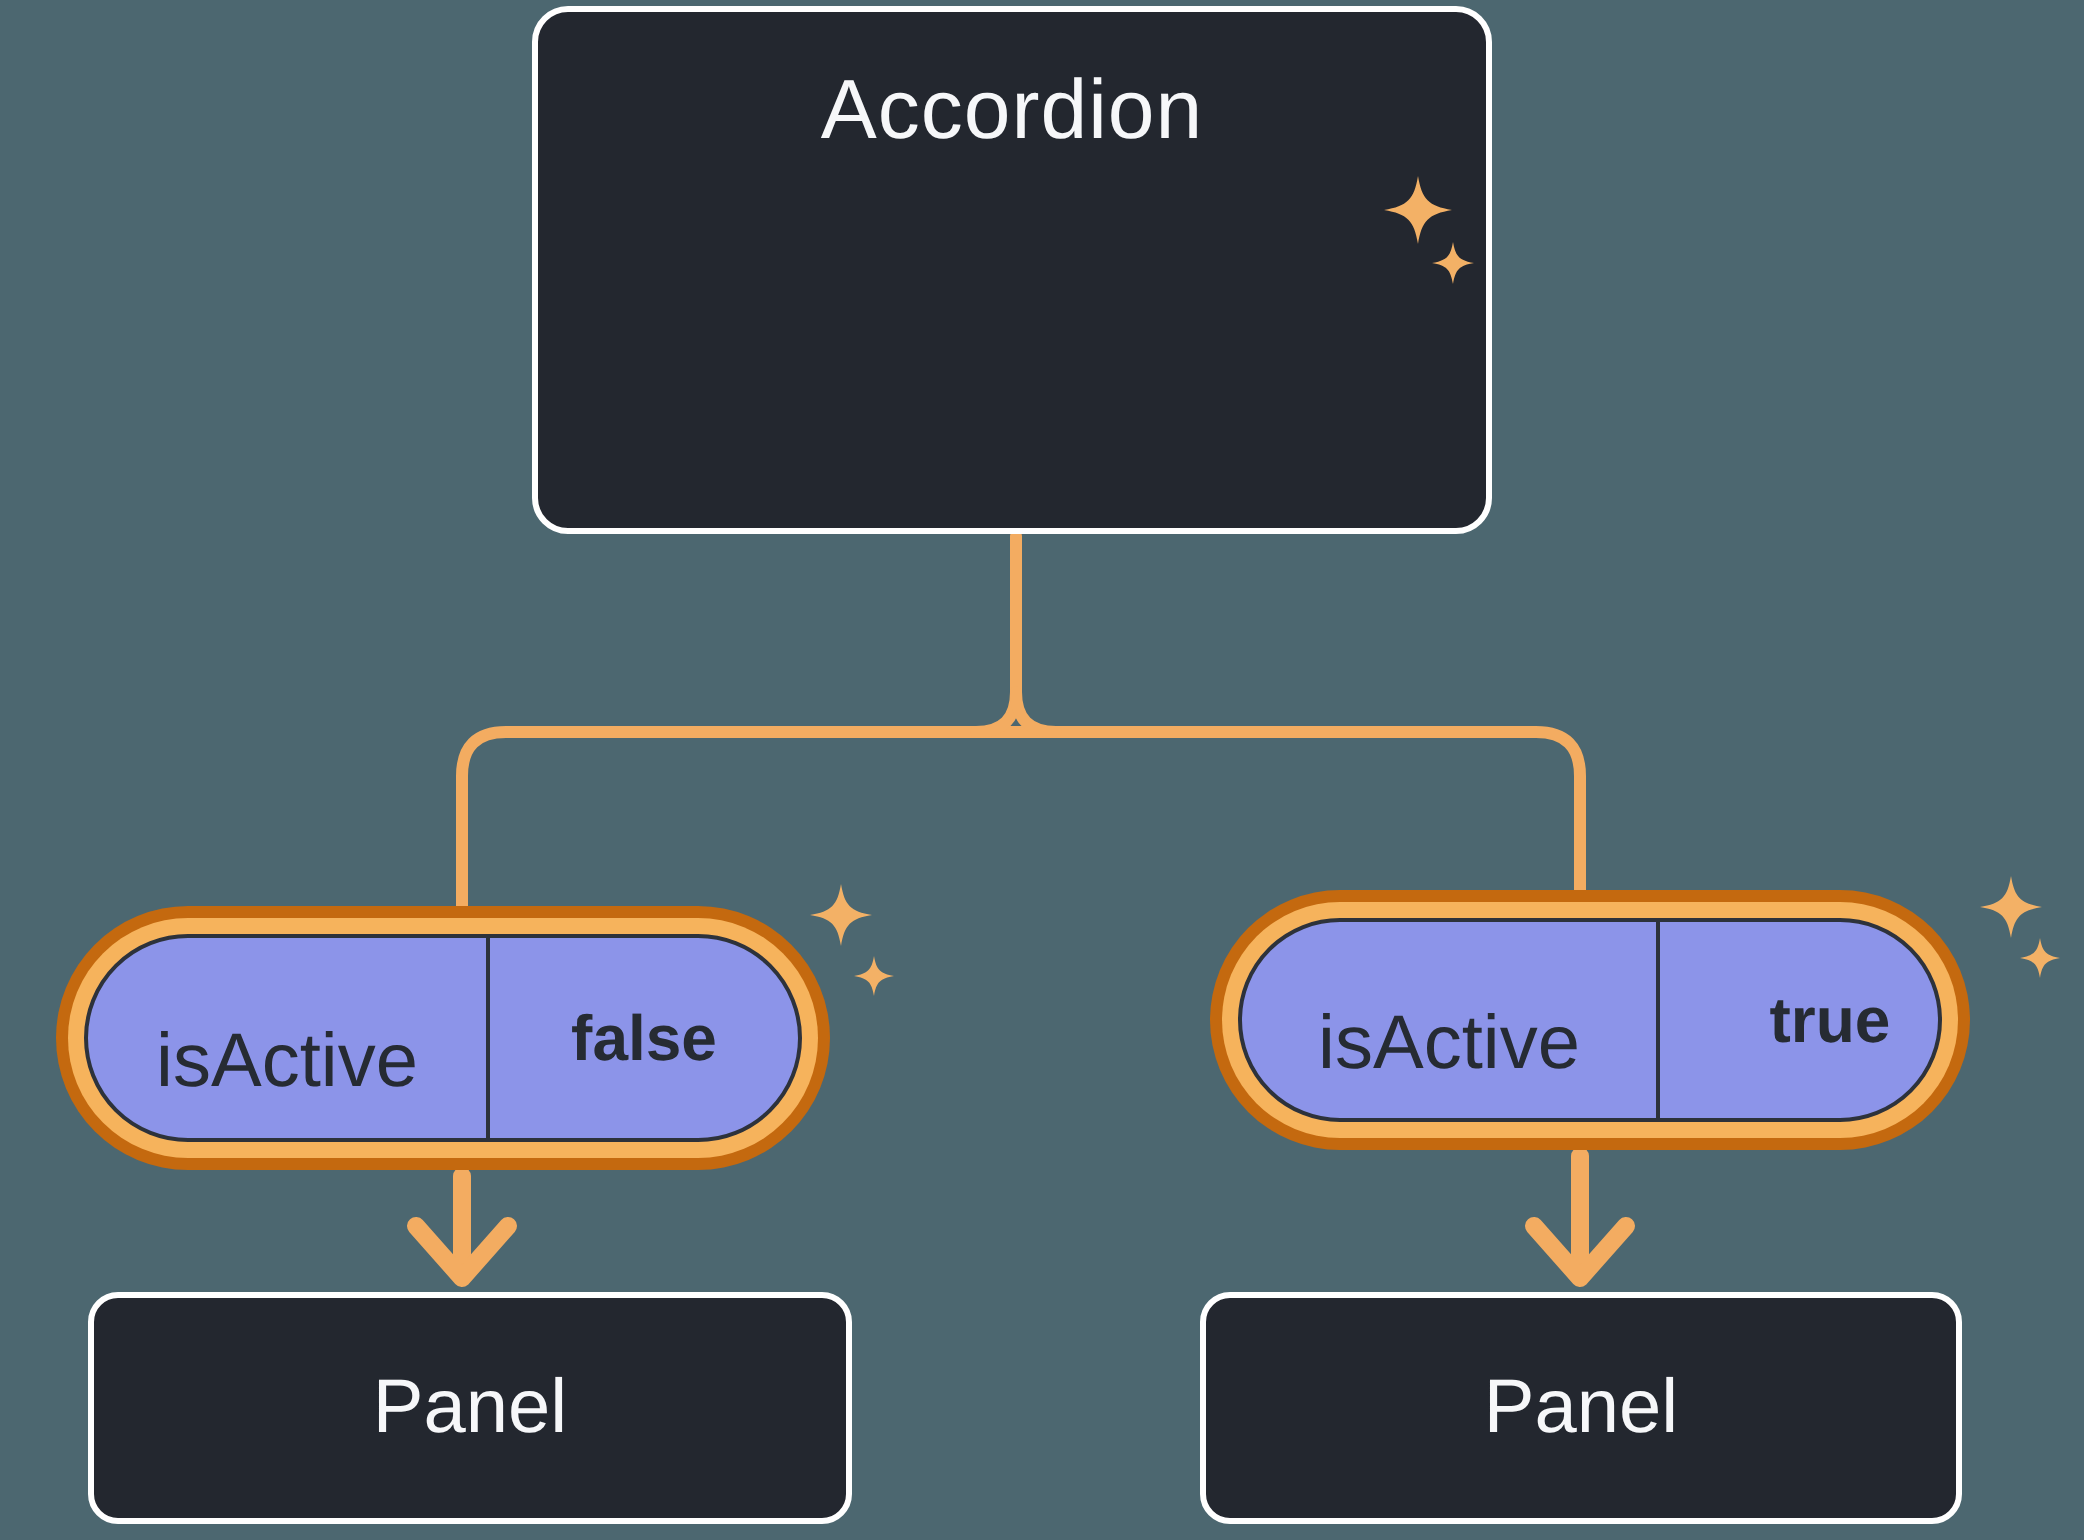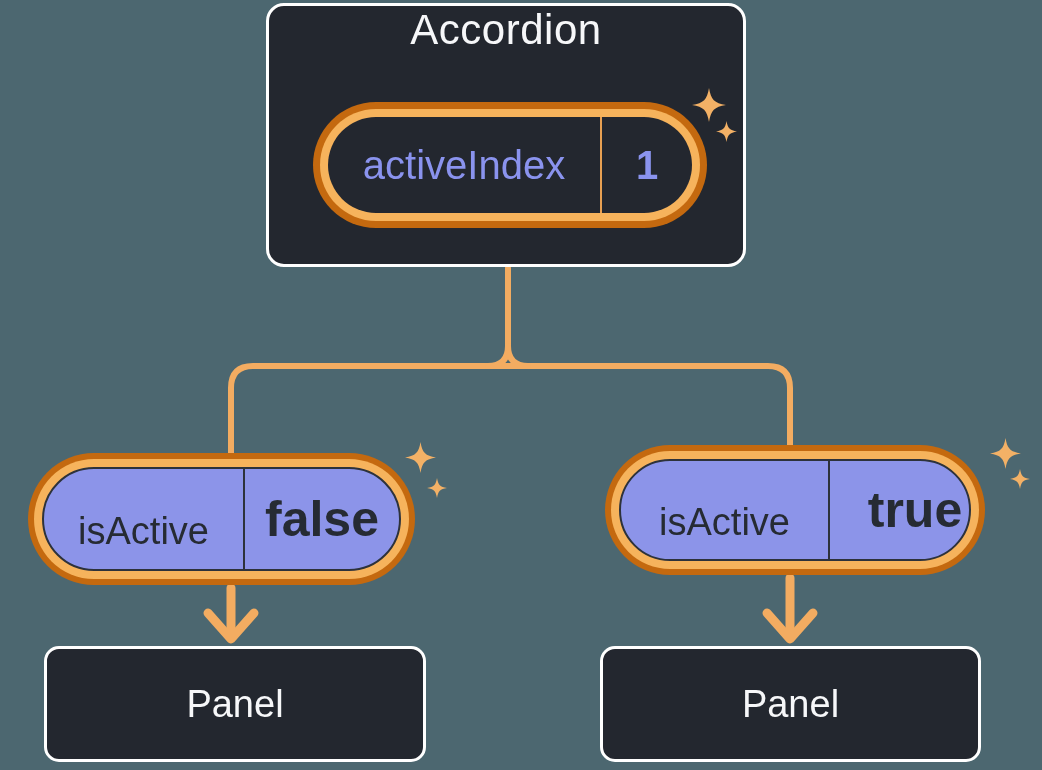--- a/index.html
+++ b/index.html
@@ -41,21 +41,21 @@
   .cell{display:flex;align-items:center;justify-content:center;}
 
   
   .state-core{background:#23272F;}
   .state-value{color:#8A93EE;font-size:40px;font-weight:700;}
   .state-divider{width:2px;background:#E8A052;}
 
   
   .prop-core{background:#8C94E9;border:2px solid #2D323B;}
   .prop-name{color:#262B33;font-size:38px;font-weight:400;margin-top:24px;}
-  .prop-value{color:#262B33;font-size:50px;font-weight:700;}
+  .prop-value{color:#262B33;font-size:32px;font-weight:700;}
   .prop-divider{width:2px;background:#2D323B;}
 
   .sparkle{position:absolute;z-index:4;}
 </style>
 </head>
 <body>
 
 <div class="stage">
 
   <svg class="overlay" width="1042" height="770" viewBox="0 0 1042 770">
@@ -72,32 +72,23 @@
       </g>
 
       <g>
         <path stroke-width="9" d="M790 578 V634"></path>
         <path stroke-width="9" d="M767 613 L790 639 L813 613"></path>
       </g>
     </g>
   </svg>
 
   <div class="node-box" style="left:266px;top:3px;width:480px;height:264px;">
-    <div class="node-title" style="">Accordion</div>
+    <div class="node-title" style="margin-top:25px;">Accordion</div>
   </div>
 
-  <div class="pill-outer" style="left:313px;top:102px;width:394px;height:126px;padding:7px;">
-    <div class="pill-mid" style="padding:8px;">
-      <div class="pill-core state-core">
-        <div class="cell" style="width:272px;">activeIndex</div>
-        <div class="state-divider"></div>
-        <div class="cell state-value" style="flex:1;">1</div>
-      </div>
-    </div>
-  </div>
   <style>
     
     .state-core .cell{color:#8A93EE;font-size:40px;}
     .state-core .cell:first-child{font-weight:400;}
   </style>
 
   <div class="pill-outer" style="left:28px;top:453px;width:387px;height:132px;padding:6px;">
     <div class="pill-mid" style="padding:8px;">
       <div class="pill-core prop-core">
         <div class="cell prop-name" style="width:199px;">isActive</div>

